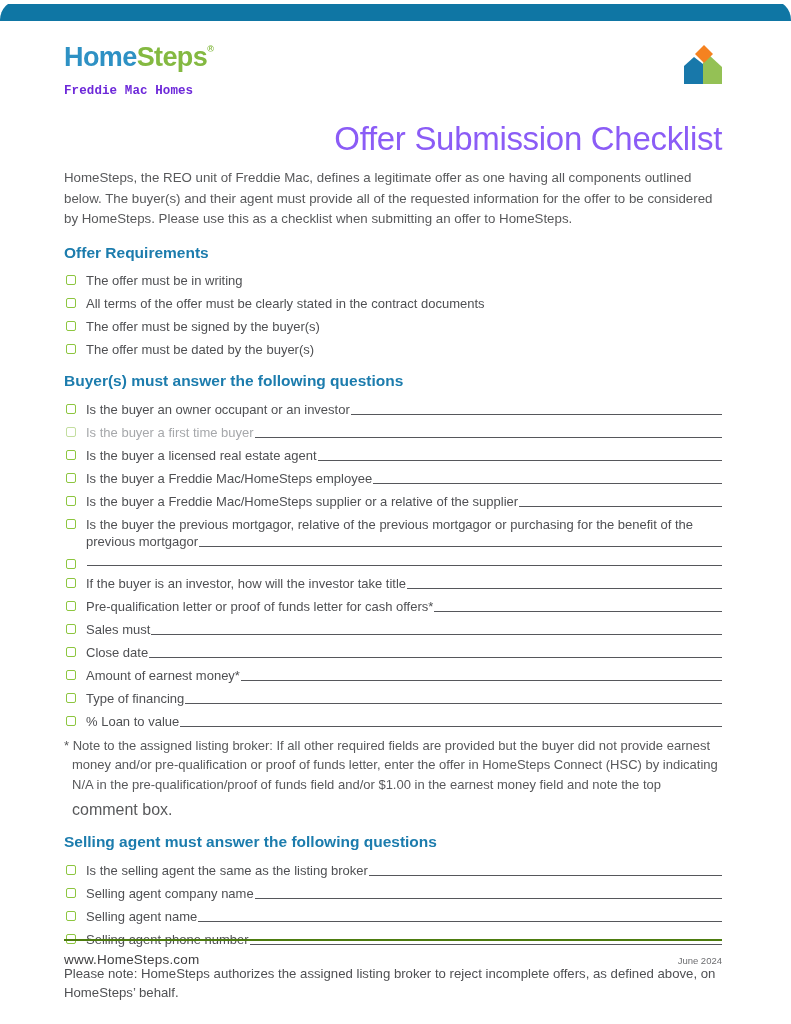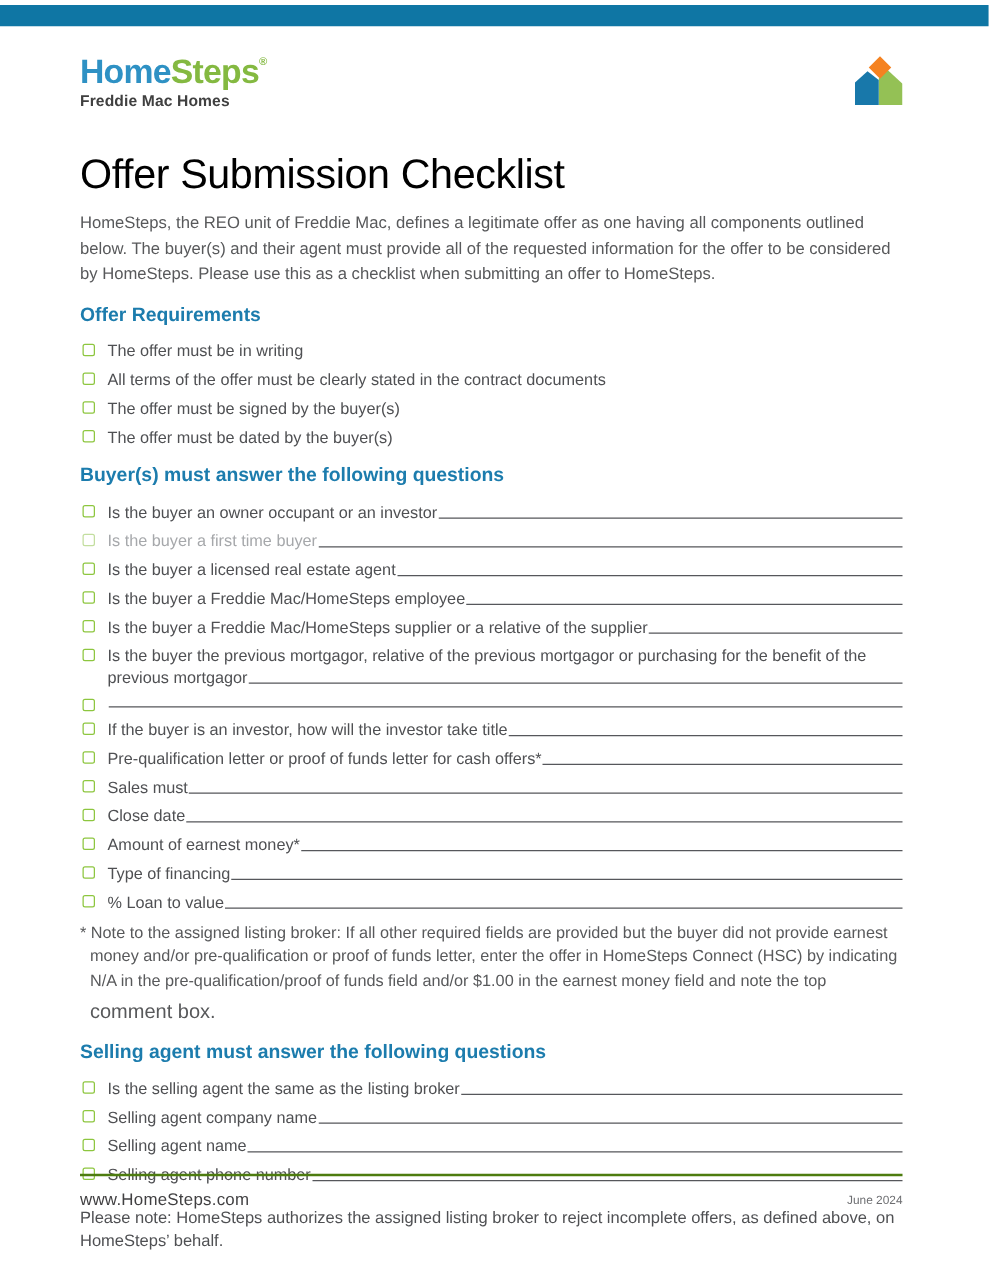--- a/index.html
+++ b/index.html
@@ -1,37 +1,37 @@
 <!DOCTYPE html>
 <html><head>
 <meta charset="utf-8">
 <style>
   html,body{margin:0;padding:0;}
   body{
     width:791px;height:1024px;background:#ffffff;
     font-family:"Liberation Sans", sans-serif;
     -webkit-font-smoothing:antialiased;
   }
-  .page{position:relative;width:791px;height:1024px;overflow:hidden;background:#fff;}
+  .page{position:relative;width:791px;height:1024px;overflow:hidden;background:#fff;border-radius:20px;}
 
   
   .topbar{position:absolute;top:4px;left:0;width:791px;height:17px;background:#0f76a4;}
 
   
   .header{position:absolute;top:44px;left:64px;}
   .logo-main{font-size:27px;font-weight:bold;letter-spacing:-0.6px;line-height:1;}
   .logo-home{color:#2e91c4;}
   .logo-steps{color:#84b941;}
   .logo-reg{font-size:9px;color:#84b941;font-weight:bold;vertical-align:14px;}
-  .logo-tagline{font-size:12.5px;font-weight:bold;color:#404040;margin-top:3px;letter-spacing:0.1px;}
+  .logo-tagline{font-size:12.5px;font-weight:bold;color:#6d28d9;margin-top:13px;letter-spacing:0.1px;font-family:Liberation Mono, monospace;}
   .house-icon{position:absolute;top:44px;right:69px;width:40px;height:40px;}
 
   
   .content{position:absolute;top:120px;left:64px;width:658px;}
-  .title{font-size:33px;font-weight:400;color:#000000;letter-spacing:-0.3px;margin:0 0 10px 0;line-height:1.15;}
+  .title{font-size:33px;font-weight:400;color:#8b5cf6;letter-spacing:-0.3px;margin:0 0 10px 0;line-height:1.15;text-align:right;}
   .intro{font-size:13.3px;line-height:1.55;color:#58595b;margin:0 0 12px 0;}
 
   .section-heading{font-size:15.5px;font-weight:bold;color:#1c7cad;margin:14px 0 10px 0;line-height:1.2;}
 
   .item{display:flex;margin-bottom:6px;font-size:13px;color:#4f5053;line-height:17px;}
   .cb{width:8px;height:8px;border:1.5px solid #8dc63f;border-radius:2px;background:#fff;margin:3px 10px 0 2px;flex:none;}
   .item-body{flex:1;display:flex;min-width:0;}
   .item-body-block{flex:1;min-width:0;}
   .item-line2{display:flex;}
   .item-text{white-space:nowrap;}

